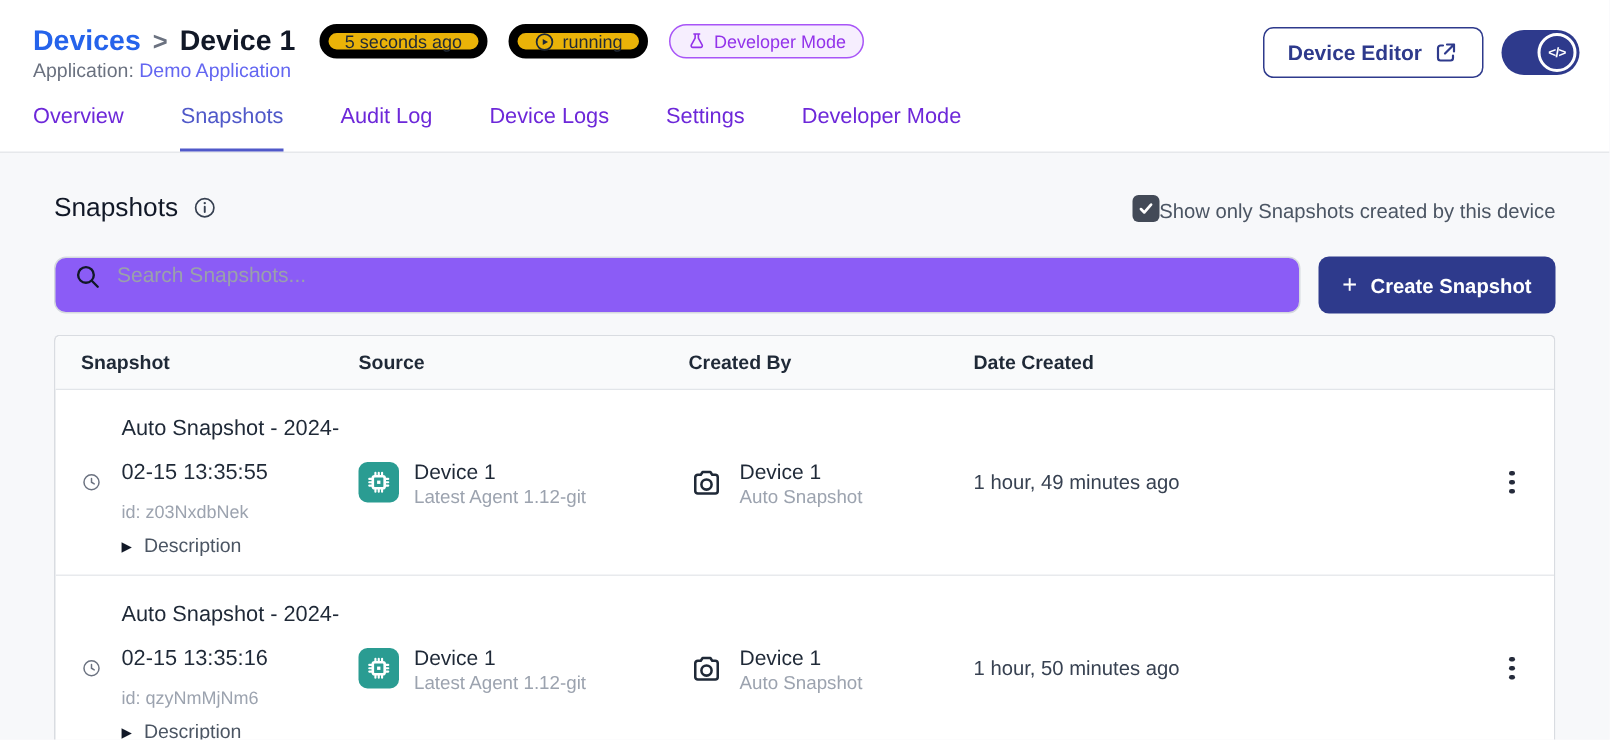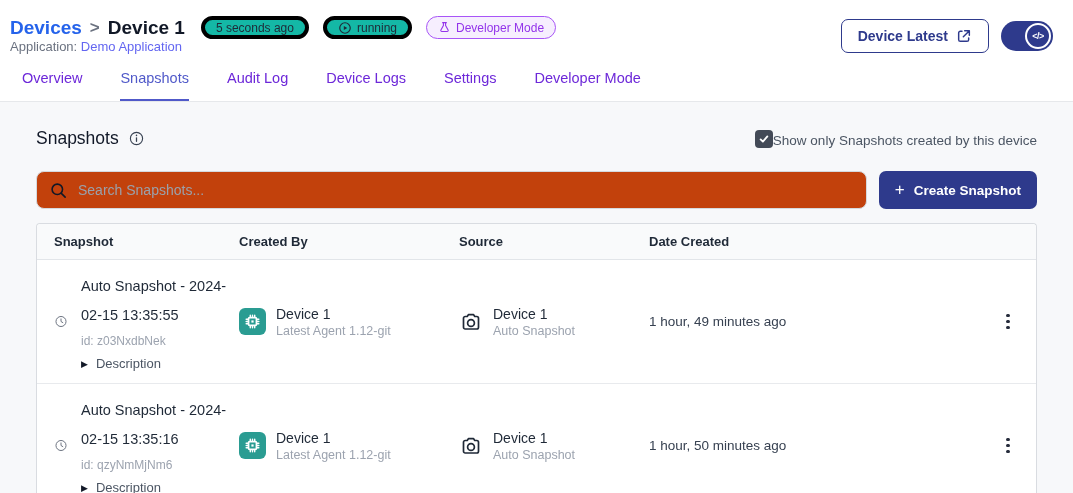--- a/index.html
+++ b/index.html
@@ -4,34 +4,34 @@
 <style>
   * { box-sizing: border-box; margin: 0; padding: 0; }
   html, body {
     width: 1073px; height: 493px; overflow: hidden;
     font-family: "Liberation Sans", sans-serif;
     background: #f7f8fa;
   }
   
   .topbar {
     background: #ffffff;
-    padding: 16px 20px 0 10px;
-    display: flex; justify-content: space-between; align-items: center;
+    padding: 16px 20px 0 22px;
+    display: flex; justify-content: space-between; align-items: flex-start;
   }
   .crumb-row { display: flex; align-items: center; }
   .crumb-link { font-size: 19px; font-weight: bold; color: #2563eb; cursor: pointer; }
   .crumb-sep  { font-size: 17px; font-weight: bold; color: #6b7280; margin: 0 8px; }
   .crumb-current { font-size: 19px; font-weight: bold; color: #111827; }
   .badges { display: flex; align-items: center; margin-left: 16px; gap: 14px; }
   .badge {
     display: inline-flex; align-items: center; gap: 5px;
     height: 23px; padding: 0 11px; border-radius: 12px;
     font-size: 12px; white-space: nowrap;
   }
-  .badge.green  { background: #14b8a6; border: 4px solid #000000; color: #1f2937; }
+  .badge.green  { background: #eab308; border: 6px solid #000000; color: #1f2937; }
   .badge.purple { background: #f6eefe; border: 1px solid #a855f7; color: #9333ea; }
   .app-line { font-size: 13px; color: #6b7280; }
   .app-link { color: #6366f1; cursor: pointer; }
   .top-actions { display: flex; align-items: center; gap: 12px; padding-top: 2px; }
   .device-editor-btn {
     display: inline-flex; align-items: center; gap: 8px;
     background: #ffffff; border: 1.5px solid #2e3a8c; border-radius: 7px;
     color: #2e3a8c; font-size: 14px; font-weight: bold;
     height: 34px; padding: 0 16px; cursor: pointer;
   }
@@ -64,23 +64,23 @@
   .section-title-wrap { display: flex; align-items: center; gap: 9px; }
   .section-title { font-size: 17.5px; color: #111827; font-weight: normal; }
   .filter-wrap { display: flex; align-items: flex-end; }
   .checkbox {
     width: 18px; height: 18px; border-radius: 4px; background: #434a57;
     display: flex; align-items: center; justify-content: center; cursor: pointer;
   }
   .filter-label { font-size: 13.5px; color: #4b5563; cursor: pointer; }
   .search-row { margin-top: 22px; display: flex; gap: 12px; }
   .search-box {
-    flex: 1; height: 38px; background: #c2410c;
+    flex: 1; height: 38px; background: #8b5cf6;
     border: 1px solid #d5d9de; border-radius: 8px;
-    display: flex; align-items: center; padding: 8px 12px; gap: 10px;
+    display: flex; align-items: flex-start; padding: 3px 12px; gap: 10px;
   }
   .search-box input {
     border: none; outline: none; flex: 1; font-size: 14px;
     font-family: "Liberation Sans", sans-serif; color: #111827; background: transparent;
   }
   .search-box input::placeholder { color: #9aa1ab; }
   .create-btn {
     height: 38px; padding: 0 16px; border: none; border-radius: 7px;
     background: #2e3a8c; color: #ffffff; cursor: pointer;
     display: inline-flex; align-items: center; gap: 9px;
@@ -152,21 +152,21 @@
       </span>
     </div>
     <div class="app-line">
       <span>Application:</span>
       <span class="app-link">Demo Application</span>
     </div>
   </div>
 
   <div class="top-actions">
     <button class="device-editor-btn">
-      <span>Device Latest</span>
+      <span>Device Editor</span>
       <svg class="icon-svg" width="16" height="16" viewBox="0 0 24 24">
         <path d="M9 5H6.5A2.5 2.5 0 0 0 4 7.5v10A2.5 2.5 0 0 0 6.5 20h10a2.5 2.5 0 0 0 2.5-2.5V15" fill="none" stroke="#2e3a8c" stroke-width="2.2" stroke-linecap="round"></path>
         <path d="M13 4h7v7 M20 4l-9 9" fill="none" stroke="#2e3a8c" stroke-width="2.2" stroke-linecap="round" stroke-linejoin="round"></path>
       </svg>
     </button>
     <div class="dev-toggle">
       <div class="knob">&lt;/&gt;</div>
     </div>
   </div>
 </div>
@@ -211,22 +211,22 @@
     </div>
     <button class="create-btn">
       <span class="plus">+</span>
       <span>Create Snapshot</span>
     </button>
   </div>
 
   <div class="table">
     <div class="thead">
       <div class="th">Snapshot</div>
+      <div class="th">Source</div>
       <div class="th">Created By</div>
-      <div class="th">Source</div>
       <div class="th">Date Created</div>
       <div class="th"></div>
     </div>
 
     <div class="trow">
       <div class="cell-snapshot">
         <svg class="icon-svg" width="17" height="17" viewBox="0 0 24 24">
           <circle cx="12" cy="12" r="8.6" fill="none" stroke="#6b7280" stroke-width="1.7"></circle>
           <path d="M12 7.6V12l3.1 1.9" fill="none" stroke="#6b7280" stroke-width="1.7" stroke-linecap="round"></path>
         </svg>

